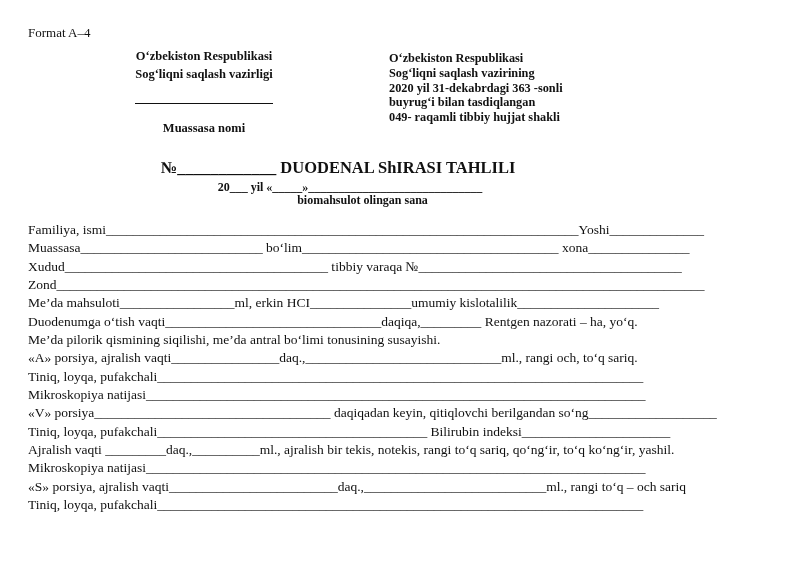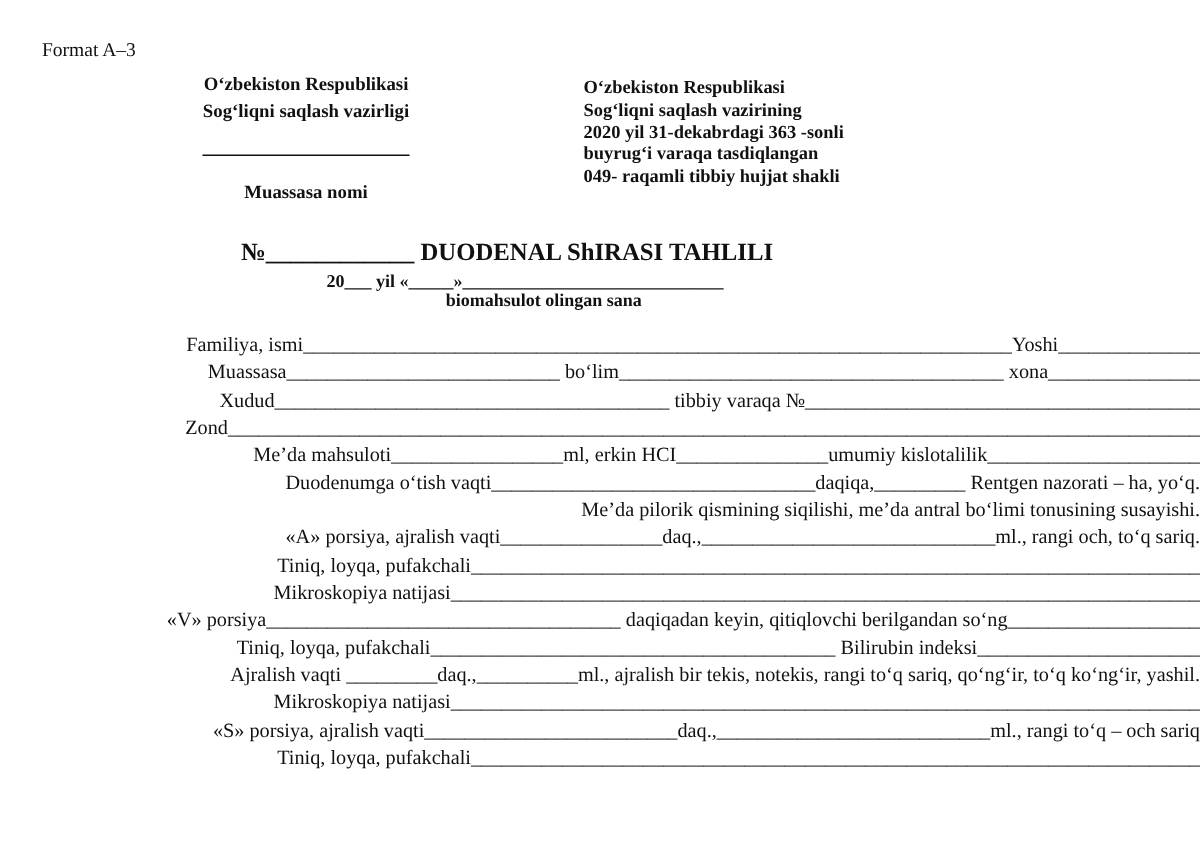--- a/index.html
+++ b/index.html
@@ -33,41 +33,40 @@
     position: absolute; left: 0; top: 158px; width: 676px;
     text-align: center; font-weight: bold; white-space: nowrap;
   }
   .title-main { font-size: 16.5px; line-height: 19px; }
   .title-date { font-size: 12px; line-height: 13px; margin-top: 4px; padding-left: 24px; }
   .title-caption { font-size: 12px; line-height: 13px; padding-left: 49px; }
   .form-body {
     position: absolute; left: 28px; top: 221px; width: 772px;
     font-size: 13.5px; line-height: 18.35px;
     white-space: nowrap;
-    text-align: right;
   }
   .form-line { height: 18.35px; overflow: hidden; }
 </style>
 </head>
 <body>
 
-<div class="format-label">Format A–3</div>
+<div class="format-label">Format A–4</div>
 
 <div class="header-left">
   <div>O‘zbekiston Respublikasi</div>
   <div>Sog‘liqni saqlash vazirligi</div>
   <div class="underline"></div>
   <div class="caption">Muassasa nomi</div>
 </div>
 
 <div class="header-right">
   <div>O‘zbekiston Respublikasi</div>
   <div>Sog‘liqni saqlash vazirining</div>
   <div>2020 yil 31-dekabrdagi 363 -sonli</div>
-  <div>buyrug‘i varaqa tasdiqlangan</div>
+  <div>buyrug‘i bilan tasdiqlangan</div>
   <div>049- raqamli tibbiy hujjat shakli</div>
 </div>
 
 <div class="title-block">
   <div class="title-main">№____________ DUODENAL ShIRASI TAHLILI</div>
   <div class="title-date">20___ yil «_____»_____________________________</div>
   <div class="title-caption">biomahsulot olingan sana</div>
 </div>
 
 <div class="form-body">

